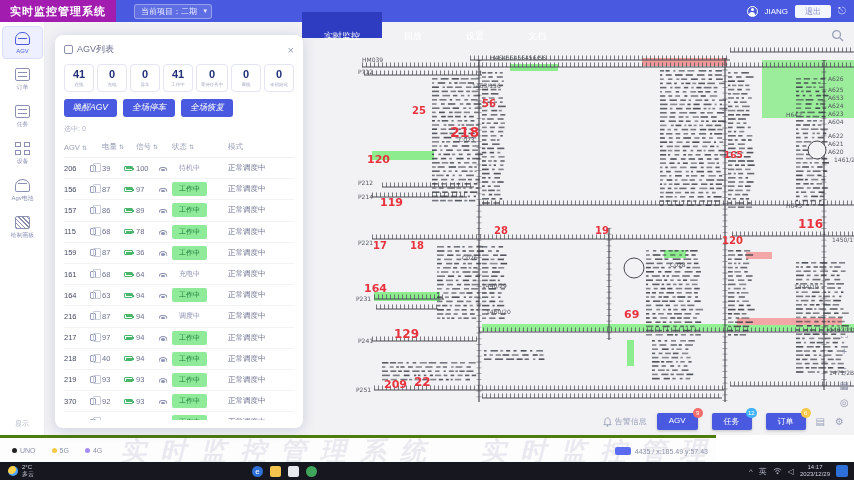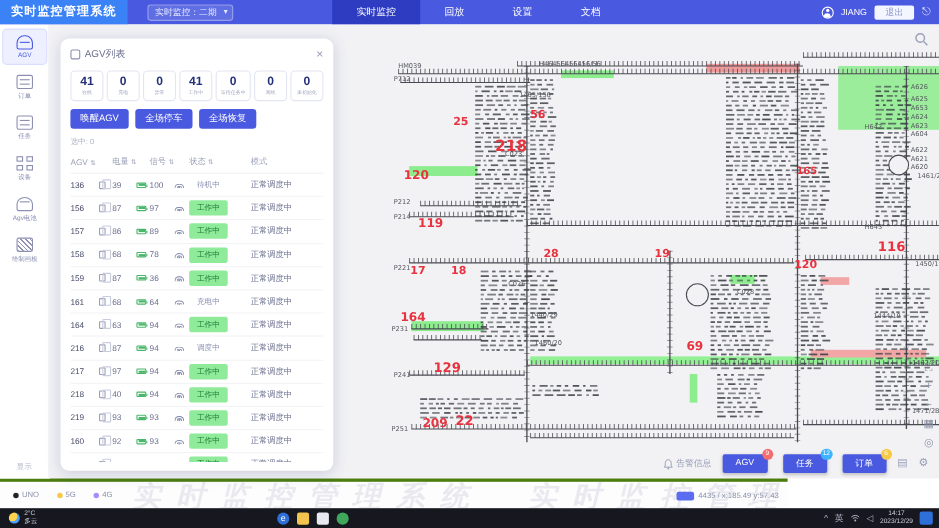--- a/index.html
+++ b/index.html
@@ -2,28 +2,28 @@
 <html><head>
 <meta charset="utf-8">
 <style>
   * { margin:0; padding:0; box-sizing:border-box; }
   html,body { width:854px; height:480px; overflow:hidden; background:#fff;
     font-family:"Liberation Sans","DejaVu Sans",sans-serif; }
 
   
   #navbar { position:absolute; left:0; top:0; width:854px; height:22px;
     background:#4a5ae0; display:flex; align-items:center; color:#fff; z-index:50; }
-  #brand { background:#3b82f6; height:22px; line-height:22px; padding:0 10px;
+  #brand { background:#a21caf; height:22px; line-height:22px; padding:0 10px;
     font-size:11px; font-weight:bold; letter-spacing:1px; white-space:nowrap; }
   #project-select { margin-left:18px; background:rgba(255,255,255,.12);
     border:1px solid rgba(255,255,255,.35); border-radius:3px; font-size:8px;
     color:#e8ebff; padding:1px 14px 1px 6px; position:relative; white-space:nowrap; }
   #project-select .car { position:absolute; right:4px; top:2px; font-size:7px; }
   #nav-menu { display:flex; margin-left:90px; height:22px; }
-  .nav-item { padding:0 22px; font-size:9px; line-height:22px; cursor:pointer; white-space:nowrap; }
+  .nav-item { padding:13px 22px; font-size:9px; line-height:22px; cursor:pointer; white-space:nowrap;margin-top:12px; }
   .nav-item.active { background:#2e3cc2; }
   #nav-right { margin-left:auto; display:flex; align-items:center; gap:7px; padding-right:8px; }
   #user-avatar { width:11px; height:11px; border-radius:50%; border:1px solid #fff; position:relative; }
   #user-avatar:before { content:""; position:absolute; left:3px; top:1px; width:3px; height:3px;
     border-radius:50%; background:#fff; }
   #user-avatar:after { content:""; position:absolute; left:1.5px; top:5px; width:6px; height:4px;
     border-radius:3px 3px 0 0; background:#fff; }
   #user-name { font-size:8px; }
   #logout-btn { background:#f4f6ff; color:#8a93c9; font-size:8px; border-radius:2px;
     padding:1px 10px; }
@@ -72,21 +72,21 @@
   #panel-title { font-size:9px; color:#6a6f8e; display:flex; align-items:center; gap:4px; }
   #panel-title .tico { width:9px; height:9px; border:1.2px solid #8b90b3; border-radius:2px; }
   #panel-close { margin-left:auto; color:#9aa0b8; font-size:11px; cursor:pointer; line-height:10px; }
   #stat-row { display:flex; gap:3px; margin-top:8px; }
   .stat-box { flex:1; border:1px solid #e3e5f2; border-radius:4px; text-align:center; padding:3px 0 2px;
     cursor:pointer; }
   .stat-val { font-size:11px; font-weight:bold; color:#23307a; }
   .stat-lab { font-size:6px; transform:scale(.75); color:#a3a8c0; white-space:nowrap; }
   #btn-row { display:flex; gap:6px; margin-top:7px; }
   .panel-btn { background:#4a5ae0; color:#fff; font-size:8.5px; border:none; border-radius:3px;
-    padding:3px 9px; cursor:pointer; }
+    padding:3px 9px; cursor:pointer;font-style:italic; }
   #selection-text { font-size:7px; color:#b0b4c8; margin-top:7px; }
 
   #agv-table { margin-top:4px; height:282px; overflow:hidden; position:relative; }
   .t-head, .t-row { display:grid; grid-template-columns:26px 12px 22px 12px 22px 14px 56px 1fr;
     align-items:center; }
   .t-head { color:#9aa0b8; font-size:7.5px; padding:4px 0 5px; border-bottom:1px solid #f0f0f5; }
   .t-head span.sort { font-size:6px; }
   .t-row { height:21.2px; border-bottom:1px solid #f3f3f7; font-size:7.5px; color:#6a6f8e; cursor:pointer; }
   .t-num { color:#454a66; }
   .copy-ico { width:6px; height:7px; border:1px solid #9aa0b8; border-radius:1px; position:relative; }
@@ -132,21 +132,21 @@
   #notif-chip { width:12px; height:12px; background:#2f6fd8; border-radius:2px; }
 
   svg text { font-family:"DejaVu Sans",sans-serif; }
 </style>
 </head>
 <body>
 
 <div id="navbar">
   <div id="brand">实时监控管理系统</div>
   <div id="project-select">
-    <span>实时监控：二期</span>
+    <span>当前项目：二期</span>
     <span class="car">▾</span>
   </div>
   <div id="nav-menu">
       <div class="nav-item active">实时监控</div>
       <div class="nav-item">回放</div>
       <div class="nav-item">设置</div>
       <div class="nav-item">文档</div>
     </div>
   <div id="nav-right">
     <span id="user-avatar"></span>
@@ -1817,21 +1817,21 @@
   <div id="agv-table">
     <div class="t-head" id="t-head">
         <span style="grid-column:1/3">AGV <span class="sort">⇅</span></span>
         <span style="grid-column:3/5">电量 <span class="sort">⇅</span></span>
         <span style="grid-column:5/7">信号 <span class="sort">⇅</span></span>
         <span>状态 <span class="sort">⇅</span></span>
         <span>模式</span>
       </div>
     <div id="t-body">
         <div class="t-row">
-          <span class="t-num">136</span>
+          <span class="t-num">206</span>
           <span class="copy-ico"></span>
           <span>39</span>
           <span class="bat-ico">
             <i></i>
           </span>
           <span>100</span>
           <span class="wifi-ico">
             <b></b>
             <b></b>
             <b></b>
@@ -1865,21 +1865,21 @@
           <span>89</span>
           <span class="wifi-ico">
             <b></b>
             <b></b>
             <b></b>
           </span>
           <span><span class="status-pill status-work">工作中</span></span>
           <span>正常调度中</span>
         </div>
         <div class="t-row">
-          <span class="t-num">158</span>
+          <span class="t-num">115</span>
           <span class="copy-ico"></span>
           <span>68</span>
           <span class="bat-ico">
             <i></i>
           </span>
           <span>78</span>
           <span class="wifi-ico">
             <b></b>
             <b></b>
             <b></b>
@@ -1993,21 +1993,21 @@
           <span>93</span>
           <span class="wifi-ico">
             <b></b>
             <b></b>
             <b></b>
           </span>
           <span><span class="status-pill status-work">工作中</span></span>
           <span>正常调度中</span>
         </div>
         <div class="t-row">
-          <span class="t-num">160</span>
+          <span class="t-num">370</span>
           <span class="copy-ico"></span>
           <span>92</span>
           <span class="bat-ico">
             <i></i>
           </span>
           <span>93</span>
           <span class="wifi-ico">
             <b></b>
             <b></b>
             <b></b>

